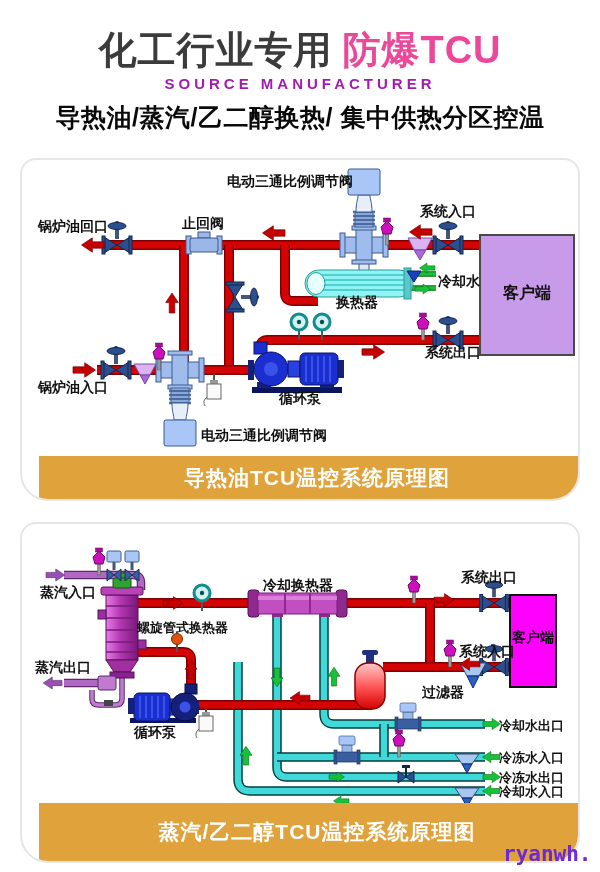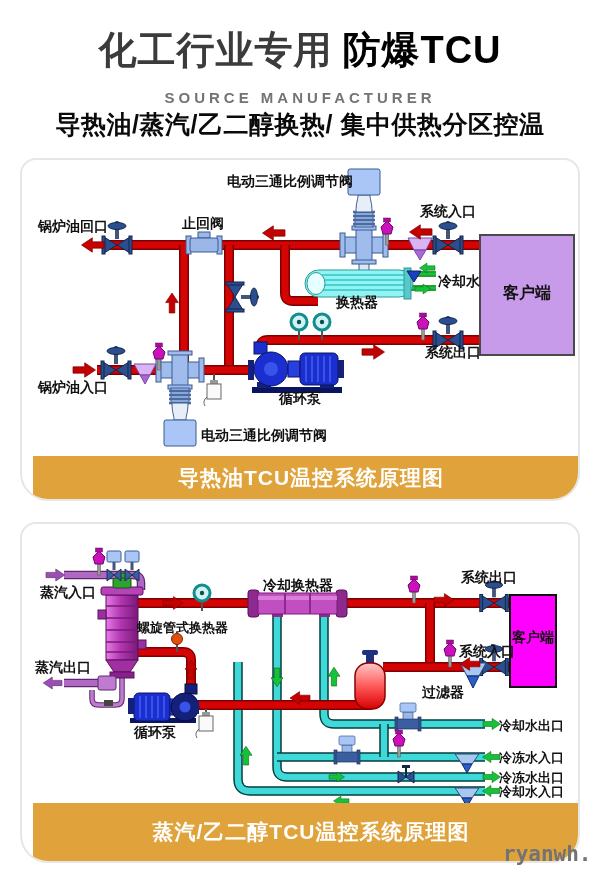--- a/index.html
+++ b/index.html
@@ -1,49 +1,49 @@
 <!DOCTYPE html>
 <html><head>
 <meta charset="utf-8">
 <style>
   html,body{margin:0;padding:0;background:#fff;}
   #page{position:relative;width:600px;height:872px;background:#fff;overflow:hidden;
         font-family:"Liberation Sans",sans-serif;}
   .header{position:absolute;top:0;left:0;width:600px;text-align:center;}
   .title{margin-top:30px;font-size:38px;font-weight:bold;letter-spacing:1px;line-height:1.1;}
   .title .tb{color:#3b3b3b;text-align:right;}
-  .title .to{color:#000000;margin-left:10px;}
-  .subtitle{margin-top:17px;font-size:15px;color:#737373;letter-spacing:4px;font-weight:bold;}
-  .tagline{margin-top:2px;font-size:25px;font-weight:bold;color:#0a0a0a;letter-spacing:0.5px;}
+  .title .to{color:#ec4899;margin-left:10px;}
+  .subtitle{margin-top:3px;font-size:15px;color:#a21caf;letter-spacing:4px;font-weight:bold;}
+  .tagline{margin-top:9px;font-size:25px;font-weight:bold;color:#0a0a0a;letter-spacing:0.5px;}
   .card{position:absolute;left:20px;width:560px;border:2px solid #e6e6e6;
         border-radius:16px 16px 28px 28px;overflow:hidden;background:#fff;box-sizing:border-box;}
   #card1{top:158px;height:343px;}
   #card2{top:522px;height:341px;}
-  .bar{position:absolute;left:11px;bottom:0;width:100%;background:#e0a33c;
+  .bar{position:absolute;left:17px;bottom:0;width:100%;background:#e0a33c;
        display:flex;align-items:center;justify-content:center;
        color:#fff;font-weight:bold;font-size:21px;letter-spacing:1px;}
   #card1 .bar{height:43px;}
   #card2 .bar{height:58px;}
   .dsvg{position:absolute;left:0;top:0;}
   svg text{font-family:"Liberation Sans",sans-serif;font-weight:bold;fill:#111;}
   .t14{font-size:14px;} .t13{font-size:13px;} .t16{font-size:16px;}
   .po-r{stroke:#7f0000;stroke-width:10;fill:none;}
   .pi-r{stroke:#d40404;stroke-width:7;fill:none;}
   .po-c{stroke:#063e3e;stroke-width:9.5;fill:none;}
   .pi-c{stroke:#3fd9d9;stroke-width:6.5;fill:none;}
   .po-p{stroke:#5a2a6a;stroke-width:8.5;fill:none;}
   .pi-p{stroke:#b168c4;stroke-width:6;fill:none;}
   .po-p2{stroke:#5a2a6a;stroke-width:5.5;fill:none;}
   .pi-p2{stroke:#c07bd0;stroke-width:3.5;fill:none;}
   .po-g{stroke:#056a05;stroke-width:5.5;fill:none;}
   .pi-g{stroke:#18c13c;stroke-width:3.5;fill:none;}
   .ar-red{fill:#c40000;stroke:#7f0000;stroke-width:0.8;}
   .ar-green{fill:#18c13c;stroke:#056a05;stroke-width:0.8;}
   .ar-purple{fill:#9a4fb5;stroke:#5a2a6a;stroke-width:0.8;}
-  #watermark{position:absolute;left:503px;top:842px;color:#737373;font-size:21px;font-weight:bold;
+  #watermark{position:absolute;left:503px;top:842px;color:#6d28d9;font-size:21px;font-weight:bold;
              font-family:"DejaVu Sans Mono",monospace;z-index:6;}
 </style>
 </head>
 <body>
 
 <div id="page">
 
   <div class="header">
     <div class="title">
       <span class="tb">化工行业专用</span><span class="to">防爆TCU</span>

